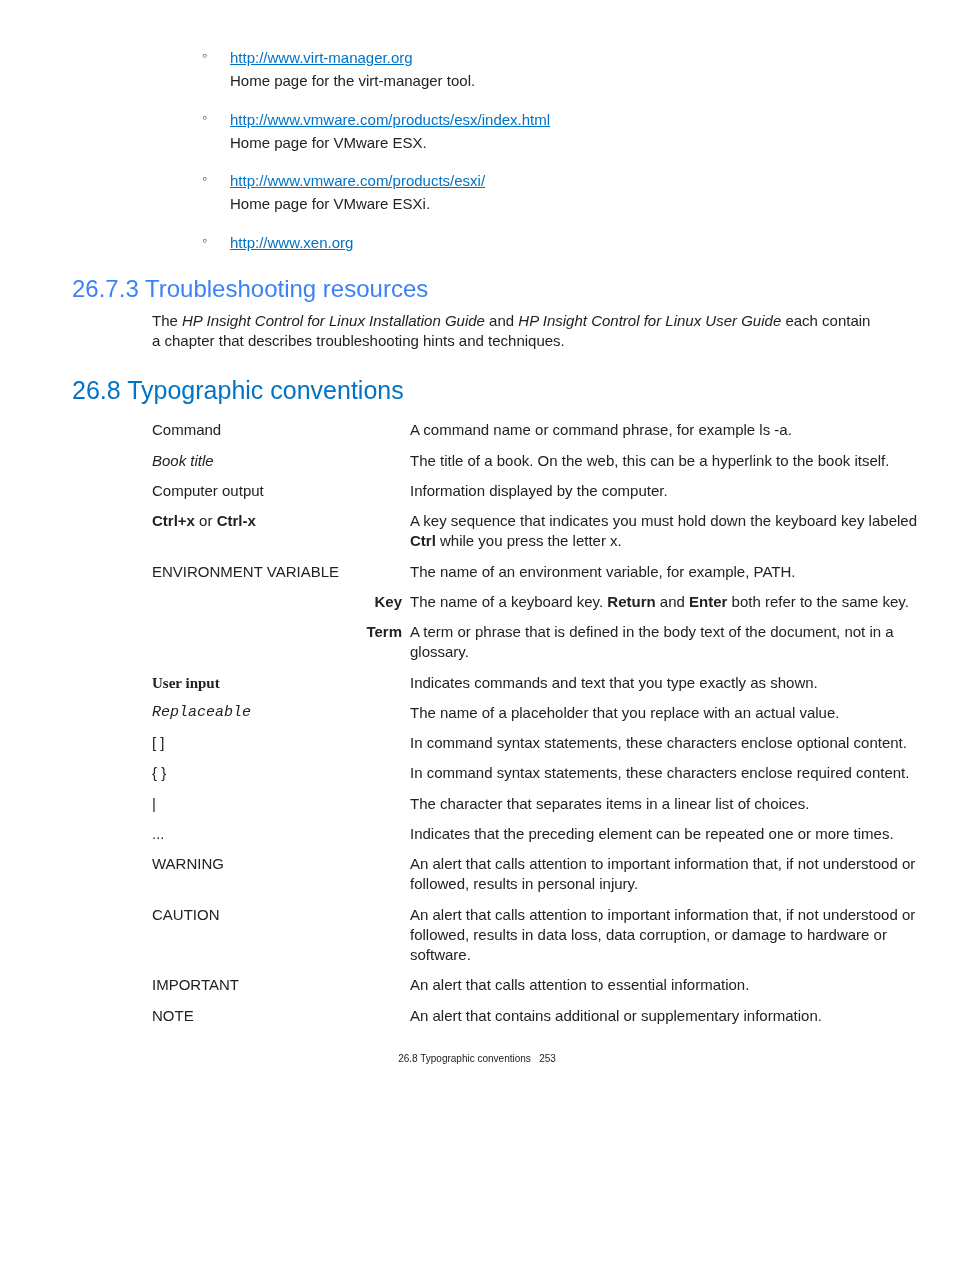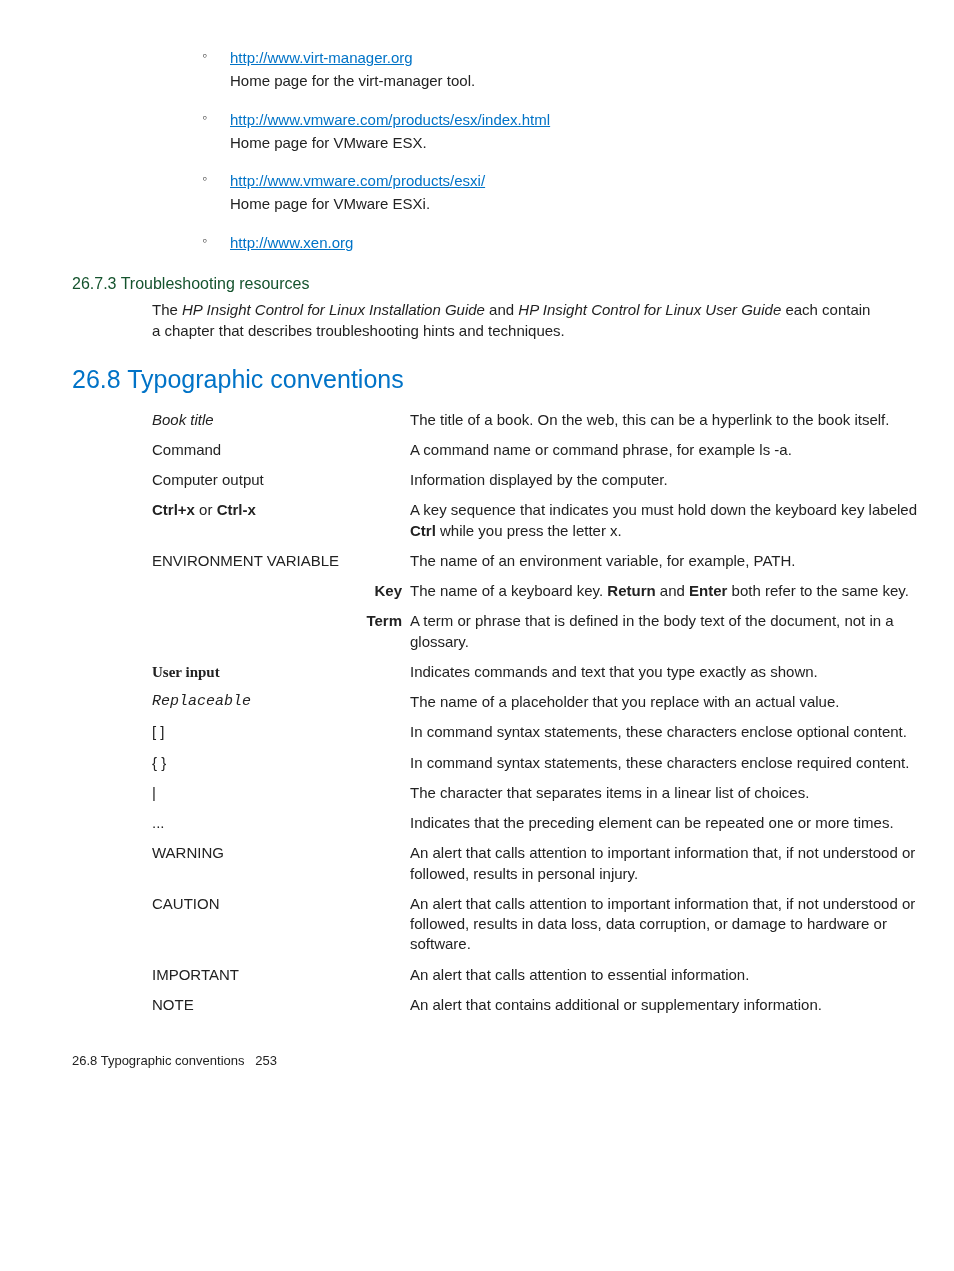--- a/index.html
+++ b/index.html
@@ -40,22 +40,22 @@
     margin-top: 3px;
     color: #222;
   }
   .mono { font-family: Liberation Sans, sans-serif; }
   .mono-b { font-family: Liberation Serif, serif; font-weight: bold; }
   .mono-i { font-family: "Courier New", monospace; font-style: italic; }
   .italic { font-style: italic; }
   .bold { font-weight: bold; text-align: right; }
   h3.sub {
     font-weight: normal;
-    font-size: 16px;
-    color: #14532d;
+    font-size: 24px;
+    color: #3b82f6;
     margin: 14px 0 6px 0;
   }
   h2.section {
     font-weight: normal;
     font-size: 25px;
     color: #0173c7;
     margin: 22px 0 8px 0;
   }
   .body-para {
     margin: 0 0 6px 80px;
@@ -66,23 +66,23 @@
     width: 800px;
   }
   table.conv td {
     vertical-align: top;
     padding: 5px 8px 5px 0;
   }
   table.conv td.term {
     width: 250px;
   }
   .footer {
-    text-align: left;
-    margin-top: 32px;
-    font-size: 13px;
+    text-align: center;
+    margin-top: 21px;
+    font-size: 10px;
   }
 </style>
 </head>
 <body>
 
 <ul class="bullet-list">
   <li>
     <a class="ext-link">http://www.virt-manager.org</a>
     <span class="link-desc"><span>Home page for the </span><span class="mono">virt-manager</span><span> tool.</span></span>
   </li>
@@ -102,26 +102,26 @@
 <h3 class="sub">26.7.3 Troubleshooting resources</h3>
 <p class="body-para">
   <span>The </span><span class="italic">HP Insight Control for Linux Installation Guide</span><span> and </span><span class="italic">HP Insight Control for Linux User Guide</span><span> each contain a chapter that describes troubleshooting hints and techniques.</span>
 </p>
 
 <h2 class="section">26.8 Typographic conventions</h2>
 
 <table class="conv">
   <tbody>
       <tr>
+    <td class="term mono">Command</td>
+    <td><span>A command name or command phrase, for example </span><span class="mono">ls -a</span><span>.</span></td>
+  </tr>
+  <tr>
     <td class="term italic">Book title</td>
     <td>The title of a book. On the web, this can be a hyperlink to the book itself.</td>
-  </tr>
-  <tr>
-    <td class="term mono">Command</td>
-    <td><span>A command name or command phrase, for example </span><span class="mono">ls -a</span><span>.</span></td>
   </tr>
   <tr>
     <td class="term mono">Computer output</td>
     <td>Information displayed by the computer.</td>
   </tr>
   <tr>
     <td class="term"><span class="bold">Ctrl+x</span><span> or </span><span class="bold">Ctrl-x</span></td>
     <td><span>A key sequence that indicates you must hold down the keyboard key labeled </span><span class="bold">Ctrl</span><span> while you press the letter </span><span class="mono">x</span><span>.</span></td>
   </tr>
   <tr>

